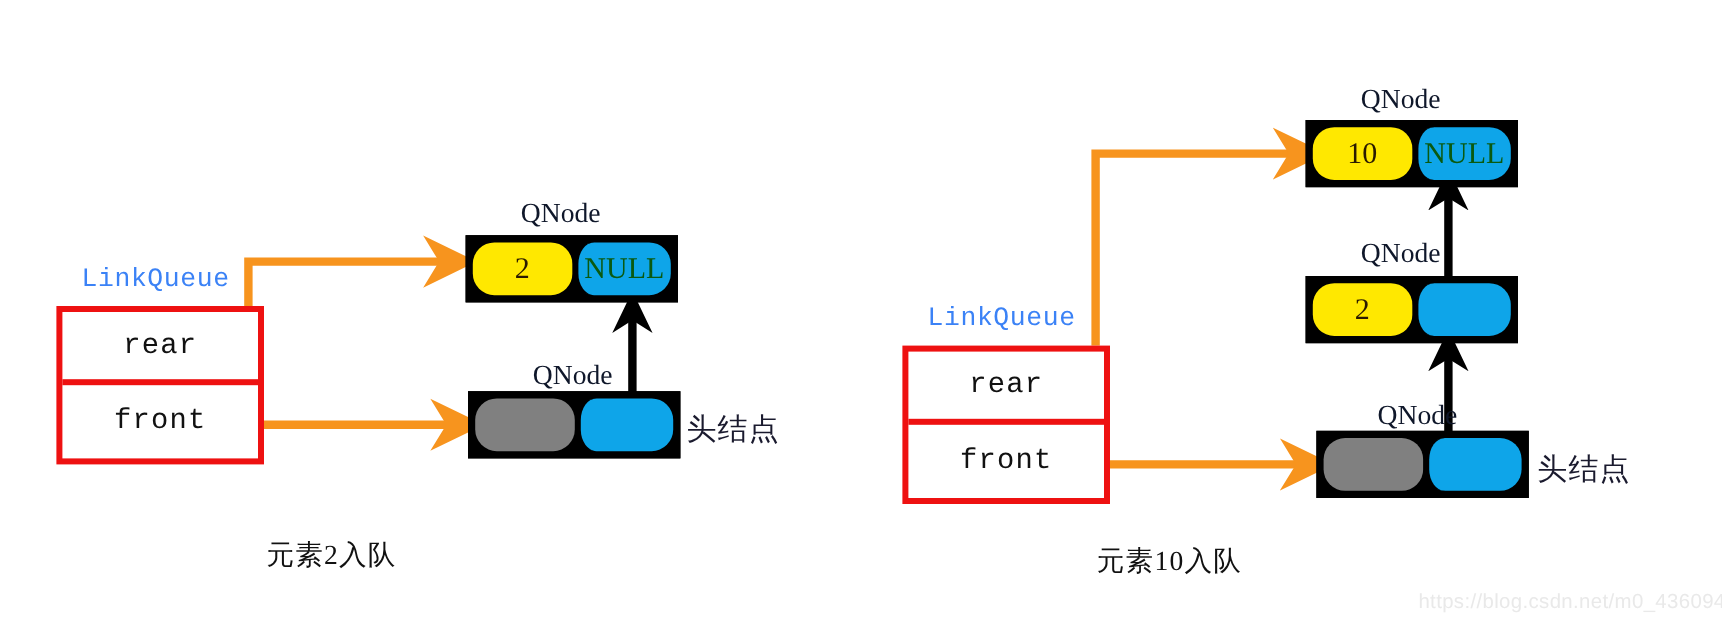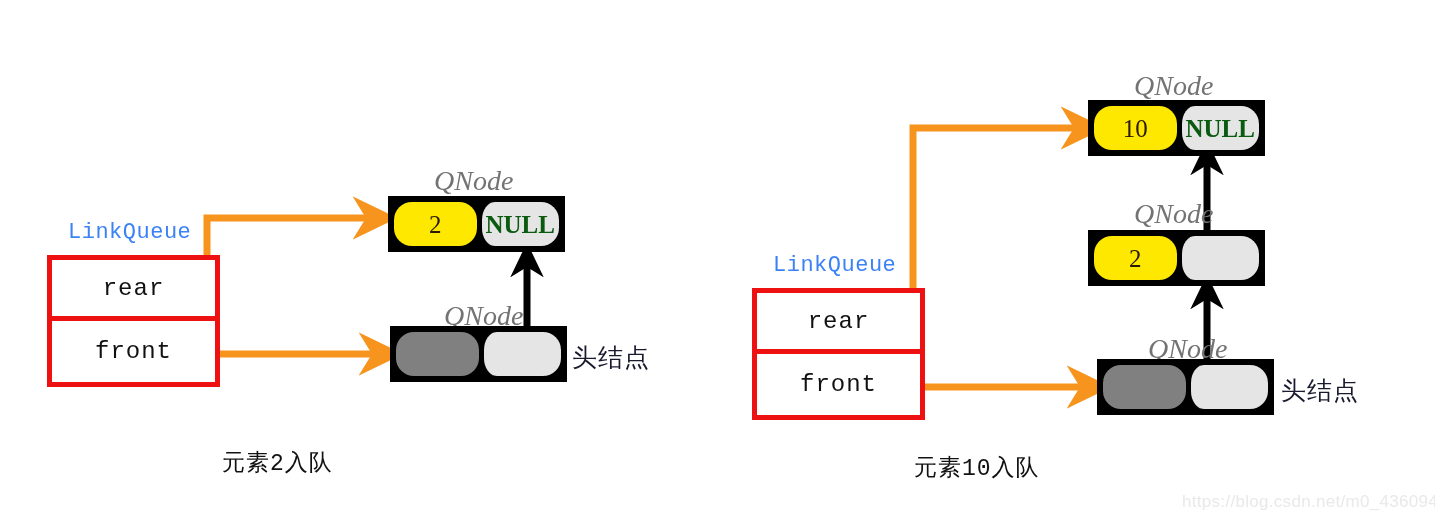--- a/index.html
+++ b/index.html
@@ -77,44 +77,43 @@
     flex: 0 0 50%;
     background: #ffe800;
     color: #2a1a00;
   }
   .qcell.data.gray {
     background: #808080;
     color: #808080;
   }
   .qcell.next {
     flex: 1 1 50%;
-    background: #e5e5e5;
+    background: #0ea5e9;
     color: #0a5a10;
     border-left: 5px solid #000000;
-    font-weight: bold;
+    font-weight: normal;
   }
   .qnode-label {
     position: absolute;
     font-family: "Liberation Serif", "DejaVu Serif", serif;
-    font-size: 28px;
-    color: #737373;
-    white-space: nowrap;
-    font-style: italic;
+    font-size: 23px;
+    color: #0f172a;
+    white-space: nowrap;
   }
   .side-label {
     position: absolute;
     font-family: "Liberation Sans", "DejaVu Sans", sans-serif;
     font-size: 25px;
     color: #1a1a2e;
     white-space: nowrap;
     letter-spacing: 1px;
   }
   .caption {
     position: absolute;
-    font-family: Liberation Mono, monospace;
+    font-family: Liberation Serif, serif;
     font-size: 23px;
     color: #111111;
     white-space: nowrap;
     letter-spacing: 1px;
   }
   .watermark {
     position: absolute;
     font-family: "Liberation Sans", "DejaVu Sans", sans-serif;
     font-size: 17px;
     color: #e9e9e9;

